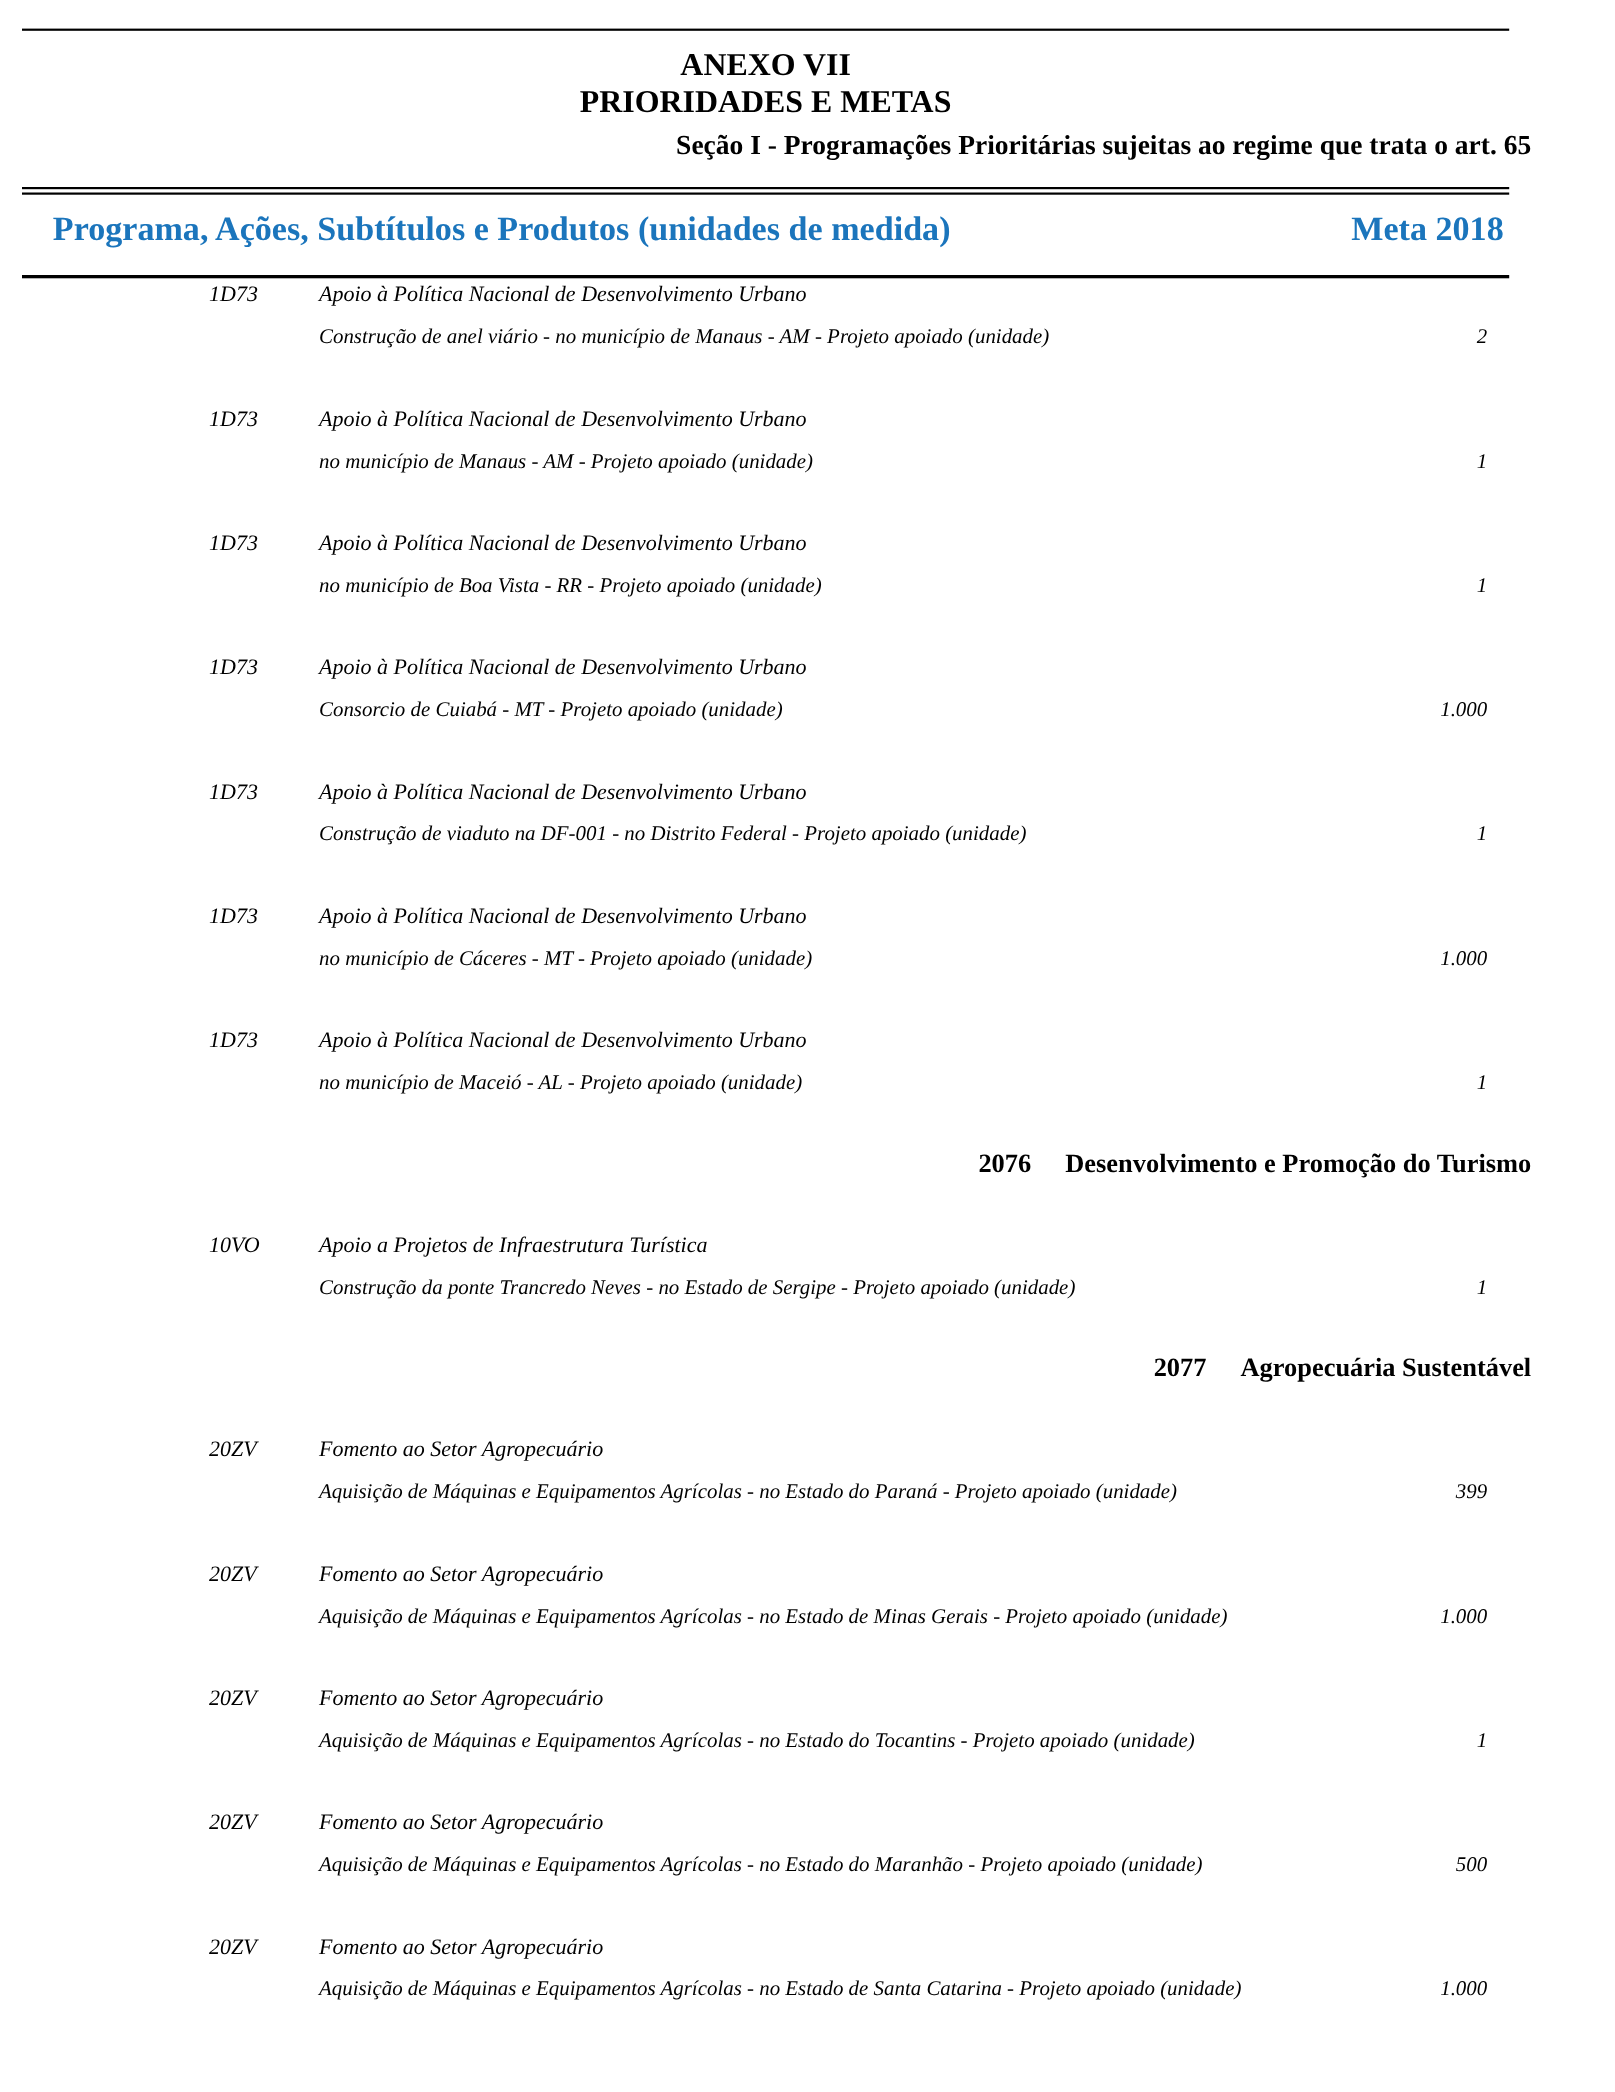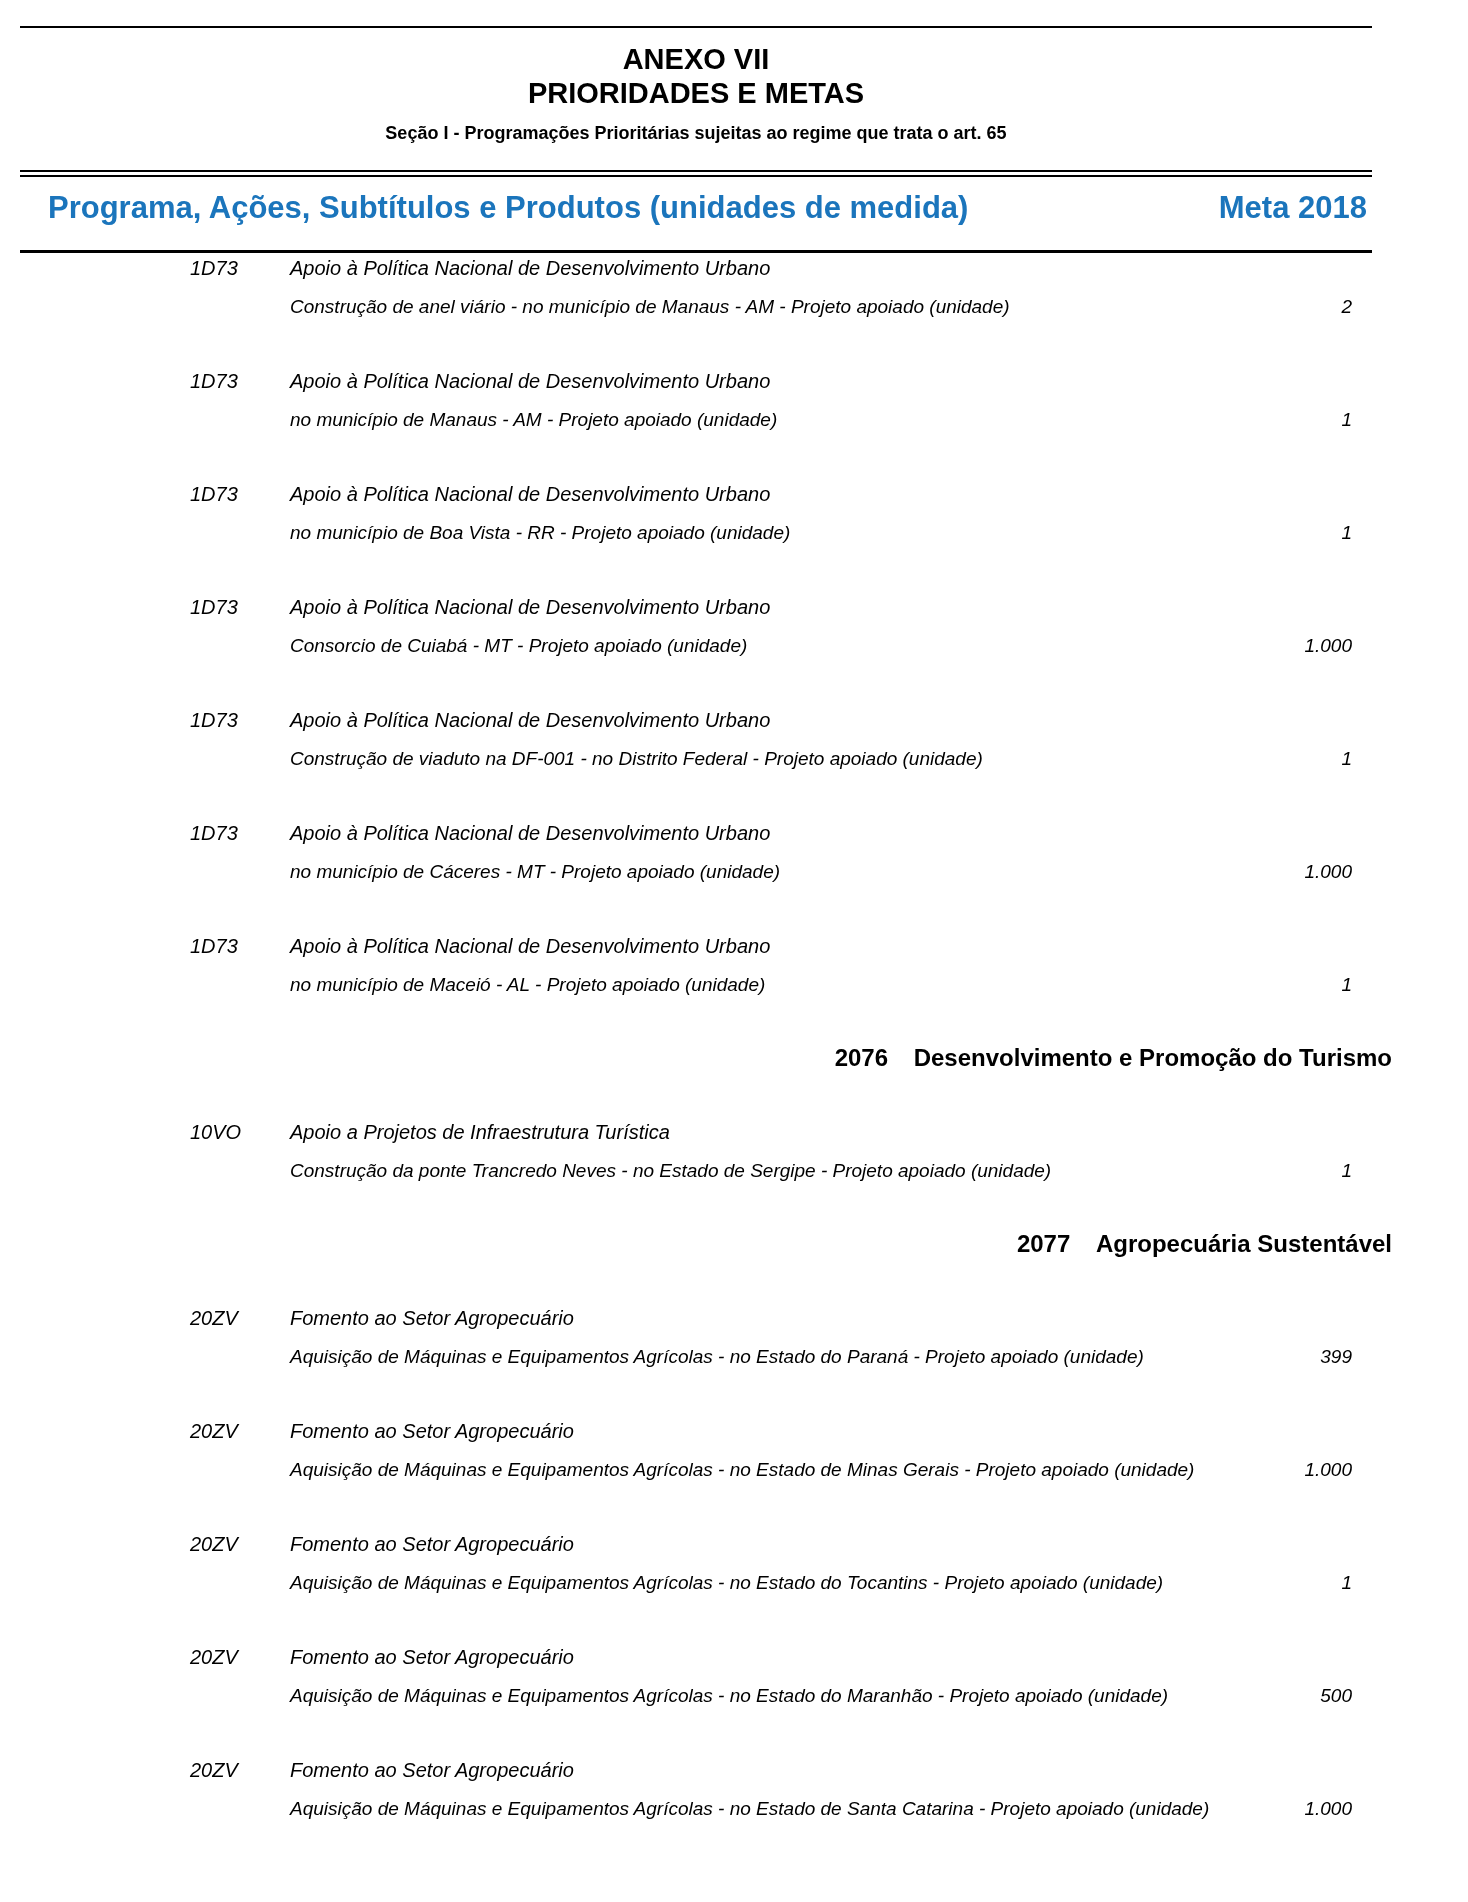--- a/index.html
+++ b/index.html
@@ -2,41 +2,42 @@
 <html><head>
 <meta charset="utf-8">
 <style>
   html, body { margin: 0; padding: 0; background: #ffffff; }
   .page {
     position: relative;
     width: 1392px;
     height: 1902px;
     background: #ffffff;
     color: #000000;
-    font-family: Liberation Sans, sans-serif;
+    font-family: Liberation Serif, serif;
     overflow: hidden;
     box-sizing: border-box;
   }
   .rule-top {
     margin: 26px 20px 0 20px;
     border-top: 2px solid #000;
   }
   .doc-header { text-align: center; }
   .doc-header .h1 {
     font-size: 29px;
     font-weight: bold;
     line-height: 34px;
     margin: 0;
   }
   .doc-header .h1.first { margin-top: 14px; }
   .doc-header .h2 {
-    font-size: 18px;
+    font-size: 25px;
     font-weight: bold;
     line-height: 30px;
     margin: 8px 0 0 0;
+    text-align: right;
   }
   .rule-double {
     margin: 22px 20px 0 20px;
     height: 3px;
     border-top: 2px solid #000;
     border-bottom: 2px solid #000;
   }
   .col-header {
     display: flex;
     justify-content: space-between;

